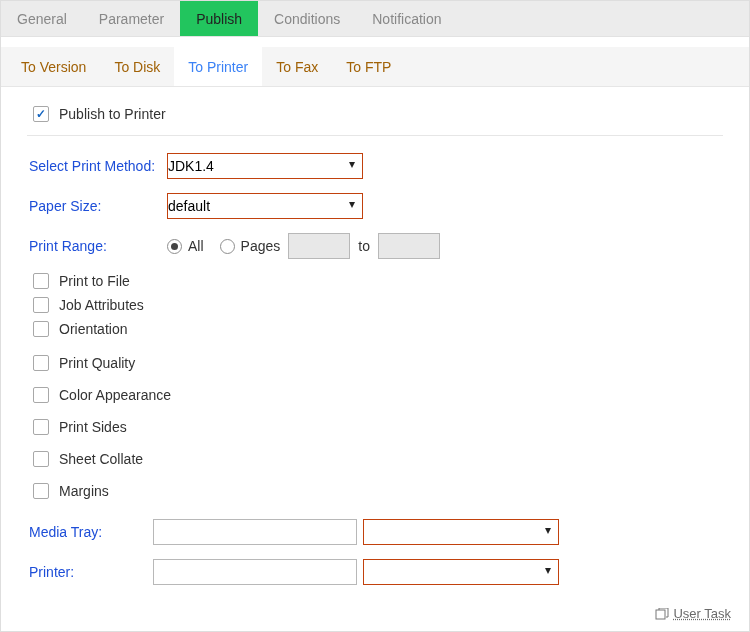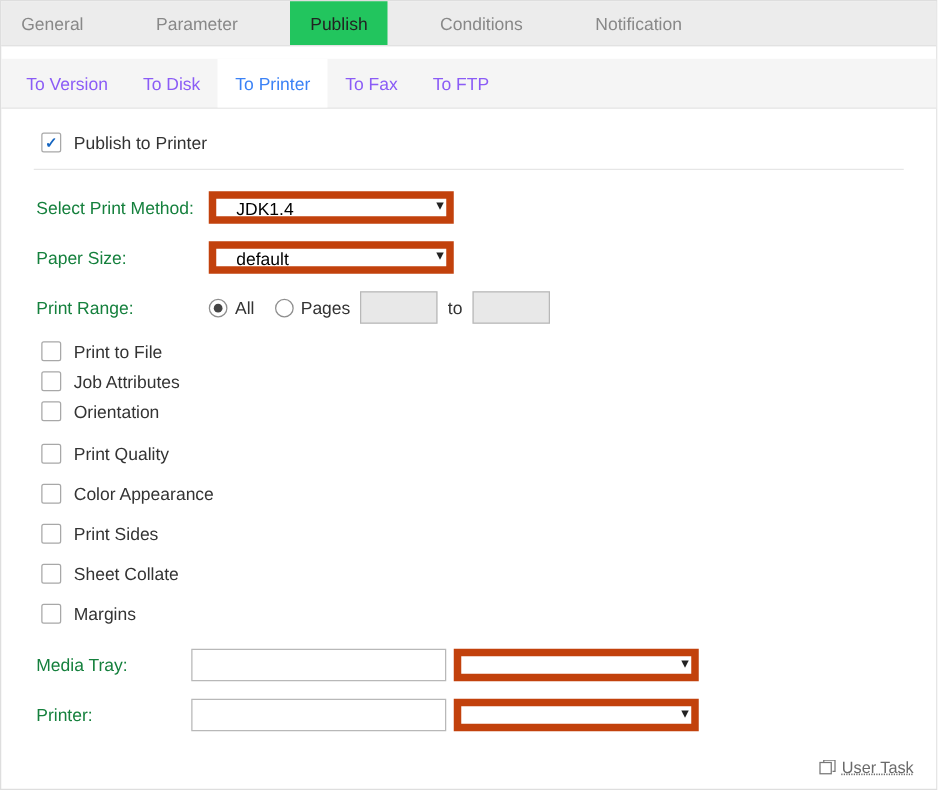--- a/index.html
+++ b/index.html
@@ -17,21 +17,20 @@
     background: #fff;
     position: relative;
   }
   
   .tabbar-top {
     background: #ececec;
     height: 36px;
     display: flex;
     align-items: stretch;
     border-bottom: 1px solid #e2e2e2;
-    gap: 26px;
   }
   .tabbar-top .tab {
     padding: 0 16px;
     line-height: 36px;
     color: #888;
     cursor: default;
   }
   .tabbar-top .tab.active {
     background: #22c55e;
     color: #222;
@@ -42,21 +41,21 @@
     height: 40px;
     display: flex;
     align-items: stretch;
     padding-left: 6px;
     border-bottom: 1px solid #e6e6e6;
     margin-top: 10px;
   }
   .tabbar-sub .tab {
     padding: 0 14px;
     line-height: 40px;
-    color: #8b5cf6;
+    color: #a16207;
     cursor: default;
   }
   .tabbar-sub .tab.active {
     background: #fff;
     color: #3b82f6;
   }
   
   .content {
     padding: 12px 26px 0 26px;
   }
@@ -92,31 +91,31 @@
     padding-left: 2px;
   }
   .form-row {
     display: flex;
     align-items: center;
     min-height: 32px;
     margin-bottom: 8px;
   }
   .lbl {
     width: 138px;
-    color: #15803d;
+    color: #1d4ed8;
   }
   .sel-wrap {
     position: relative;
     display: inline-block;
   }
   select.sel {
     height: 26px;
-    border: 6px solid #c2410c;
-    background: #fff;
-    padding: 0 24px 0 16px;
+    border: 1px solid #c2410c;
+    background: #fff;
+    padding: 0 24px 0 0;
     font-size: 14px;
     appearance: none;
     -webkit-appearance: none;
   }
   .sel-wrap::after {
     content: "▾";
     position: absolute;
     right: 8px;
     top: 4px;
     font-size: 12px;

